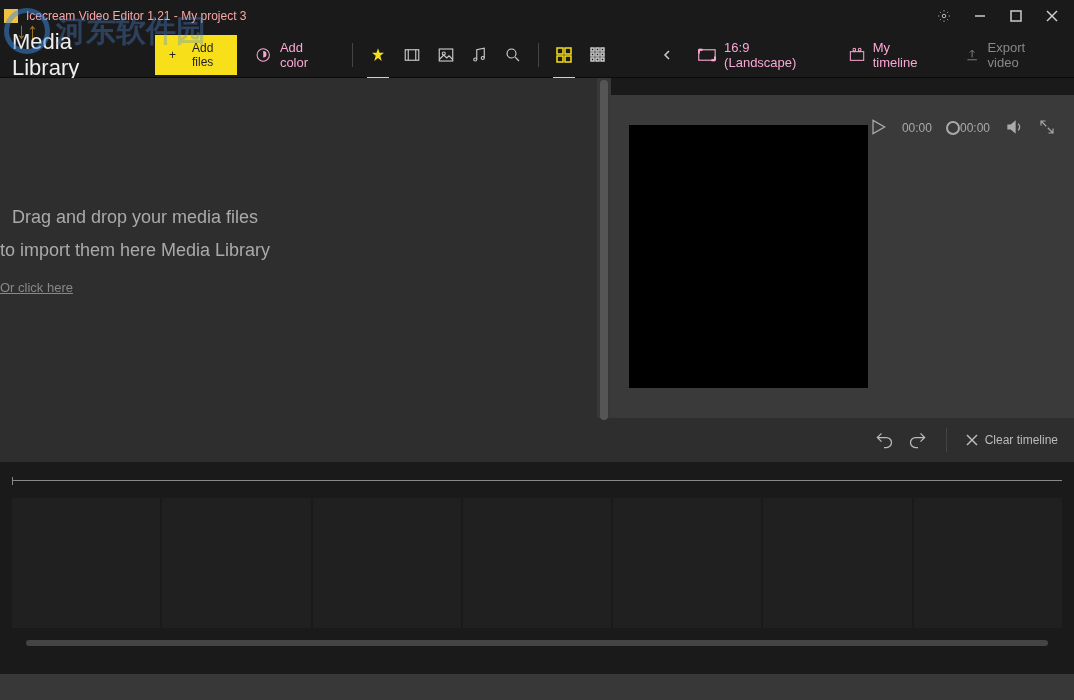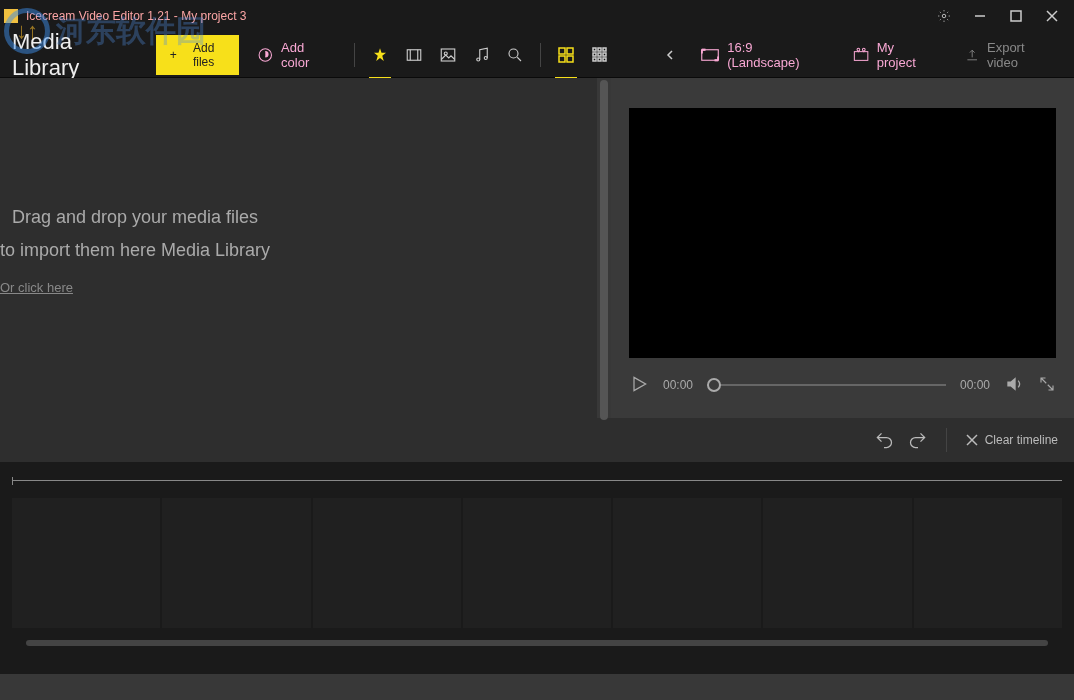--- a/index.html
+++ b/index.html
@@ -20,21 +20,21 @@
 .icon-btn.active::after { content: ''; position: absolute; bottom: -10px; left: 2px; right: 2px; height: 2px; background: #f7e01a; }
 .toolbar-right { margin-left: auto; display: flex; align-items: flex-start; gap: 14px; }
 
 .main { display: flex; height: 340px; }
 .library { flex: 1; background: #2e2e2e; display: flex; flex-direction: column; align-items: flex-start; justify-content: center; color: #999; position: relative; }
 .library-text { font-size: 18px; color: #aaa; text-align: center; line-height: 1.8; }
 .library-sub { font-size: 13px; color: #888; margin-top: 14px; text-decoration: underline; }
 .library-scroll { position: absolute; right: 0; top: 0; bottom: 0; width: 14px; background: #383838; }
 .library-scroll-inner { width: 8px; margin: 2px 3px; height: 100%; background: #555; border-radius: 4px; }
 
-.preview { width: 463px; background: #3a3a3a; display: flex; flex-direction: column; padding: 18px; }
+.preview { width: 463px; background: #3a3a3a; display: flex; flex-direction: row; padding: 18px; margin-top: 17px; }
 .preview-video { flex: 1; background: #000; margin: 12px 0; }
 .preview-controls { display: flex; align-items: center; gap: 14px; color: #aaa; font-size: 12px; height: 30px; }
 .preview-slider { flex: 1; height: 2px; background: #666; position: relative; }
 .preview-slider-thumb { position: absolute; left: 0; top: -6px; width: 14px; height: 14px; border: 2px solid #aaa; border-radius: 50%; background: #3a3a3a; }
 
 .timeline-bar { height: 44px; background: #2e2e2e; display: flex; align-items: center; justify-content: flex-end; padding: 0 16px; gap: 14px; color: #bbb; font-size: 12px; }
 .tl-btn { display: flex; align-items: center; gap: 6px; cursor: pointer; color: #bbb; }
 
 .timeline { background: #1a1a1a; padding: 18px 12px; height: 210px; position: relative; }
 .ruler { height: 12px; border-top: 1px solid #888; position: relative; margin-bottom: 6px; }
@@ -172,21 +172,21 @@
         </svg>
       <span>16:9 (Landscape)</span>
     </div>
     <div class="btn-dark">
       <svg width="18" height="18" viewBox="0 0 24 24">
           <rect x="2" y="7" width="20" height="13"></rect>
           <circle cx="8" cy="4" r="2"></circle>
           <circle cx="16" cy="4" r="2"></circle>
           <path d="M8 6v2M16 6v2"></path>
         </svg>
-      <span>My project</span>
+      <span>My timeline</span>
     </div>
     <div class="btn-dark" style="color:#888">
       <svg width="16" height="16" viewBox="0 0 24 24">
           <path d="M12 16V4M8 8l4-4 4 4M4 20h16"></path>
         </svg>
       <span>Export video</span>
     </div>
   </div>
 </div>
 

